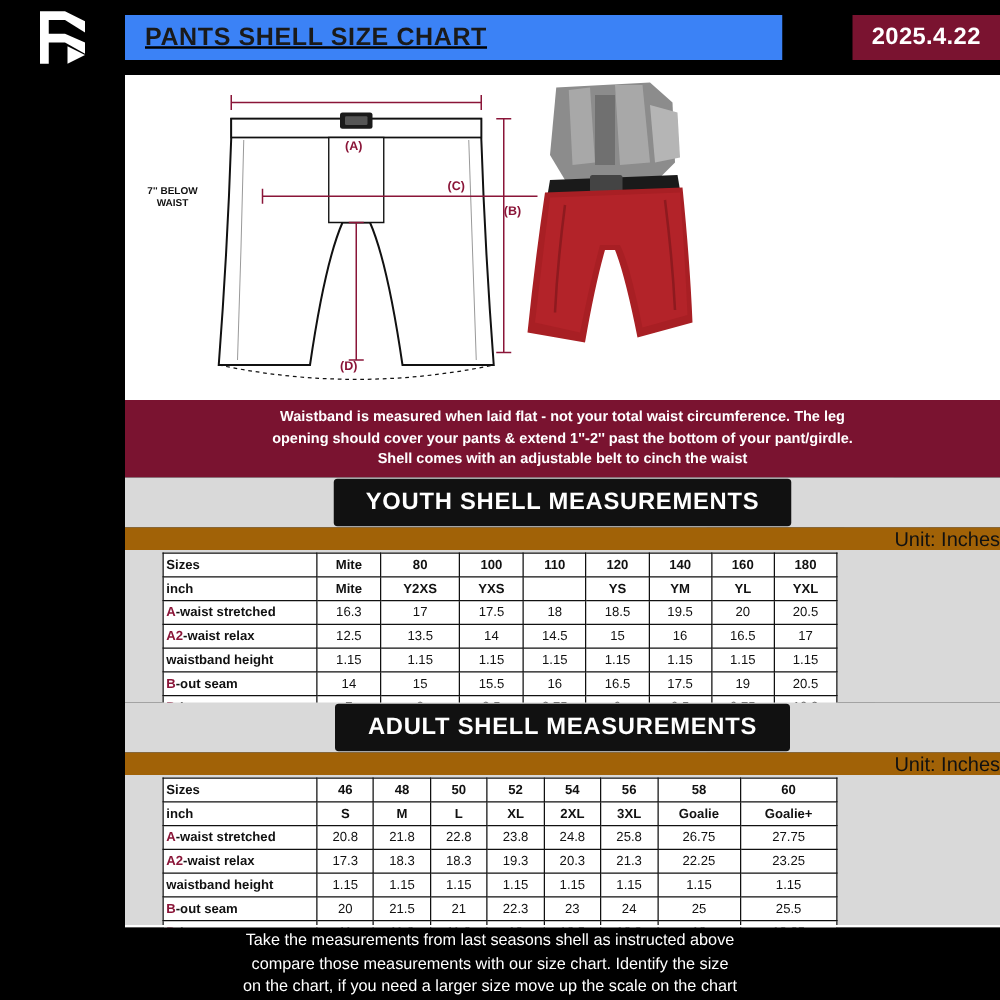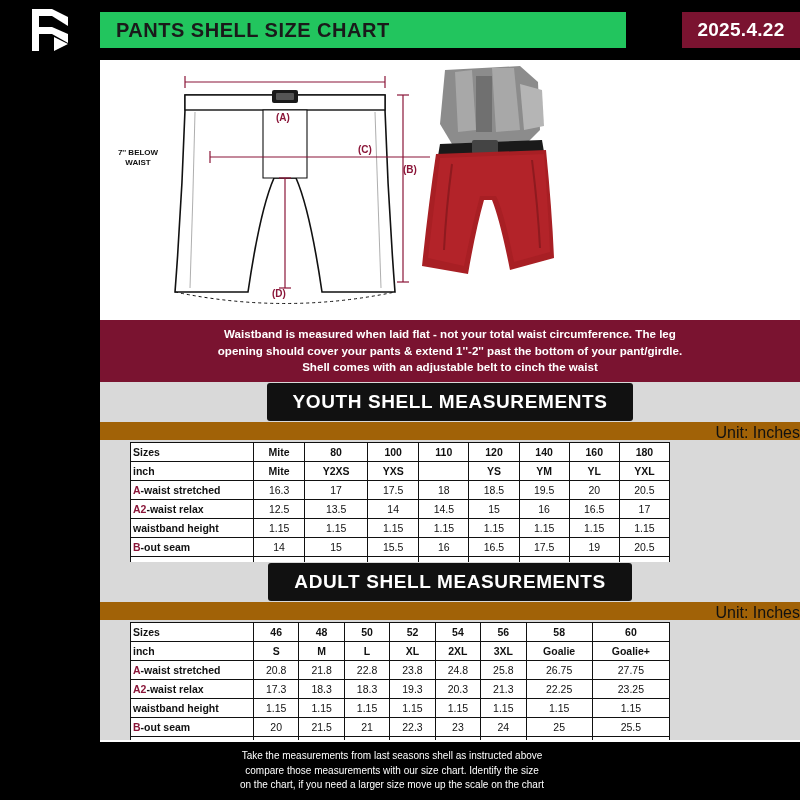--- a/index.html
+++ b/index.html
@@ -36,27 +36,28 @@
     display: flex;
     align-items: center;
     justify-content: center;
   }
   .logo-mark {
     width: 44px;
     height: 46px;
     position: relative;
   }
   .title-bar {
-    background: #22c55e;
+    background: #3b82f6;
     height: 36px;
     flex: 1;
     display: flex;
     align-items: center;
     padding-left: 16px;
     box-sizing: border-box;
+    text-decoration: underline;
   }
   .title-bar .title {
     font-size: 20px;
     font-weight: bold;
     letter-spacing: 0.5px;
     color: #1a1a1a;
   }
   .date-box {
     background: #7a1330;
     height: 36px;
@@ -205,21 +206,21 @@
     color: #ffffff;
   }
   .footer-brand {
     font-size: 17px;
     letter-spacing: 2px;
     font-weight: bold;
   }
   .footer-text {
     flex: 1;
     color: #ffffff;
-    font-size: 10px;
+    font-size: 13px;
     line-height: 1.45;
     padding-right: 16px;
     text-align: center;
   }
   .footer-divider {
     position: absolute;
     left: 100px; bottom: 58px;
     width: 700px;
     height: 2px;
     background: #ffffff;

